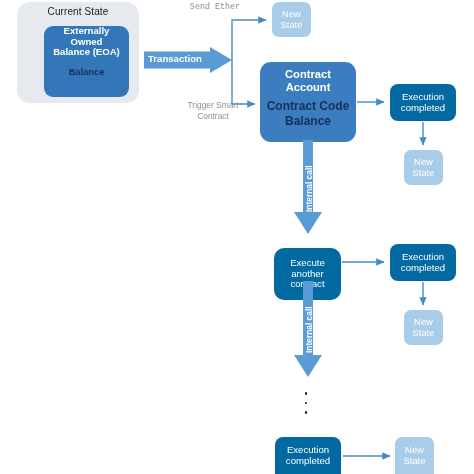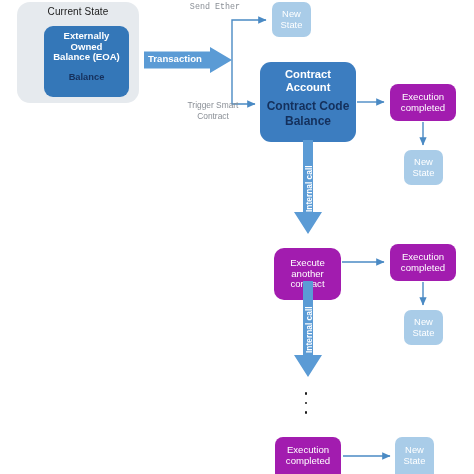--- a/index.html
+++ b/index.html
@@ -49,21 +49,20 @@
 
   
   .eoa-box {
     left: 44px;
     top: 26px;
     width: 85px;
     height: 71px;
     background: #3477b8;
     border-radius: 9px;
     justify-content: flex-start;
-    padding-top: 5px;
   }
   .eoa-title {
     color: #ffffff;
     font-size: 9.6px;
     font-weight: 700;
   }
   .eoa-balance {
     color: #15305c;
     font-size: 9.3px;
     font-weight: 700;
@@ -88,21 +87,21 @@
   }
   .contract-account-body {
     color: #14305c;
     font-size: 12px;
     font-weight: 700;
     margin-top: 7px;
   }
 
   
   .navy-box {
-    background: #a21caf;
+    background: #0369a1;
     color: #ffffff;
     border-radius: 8px;
     font-size: 9.6px;
     font-weight: 400;
   }
   .exec-1 { left: 390px; top: 84px; width: 66px; height: 37px; }
   .exec-2 { left: 390px; top: 244px; width: 66px; height: 37px; }
   .exec-3 { left: 275px; top: 437px; width: 66px; height: 37px; border-radius: 8px 8px 0 0; }
   .exec-another {
     left: 274px; top: 248px; width: 67px; height: 52px;

